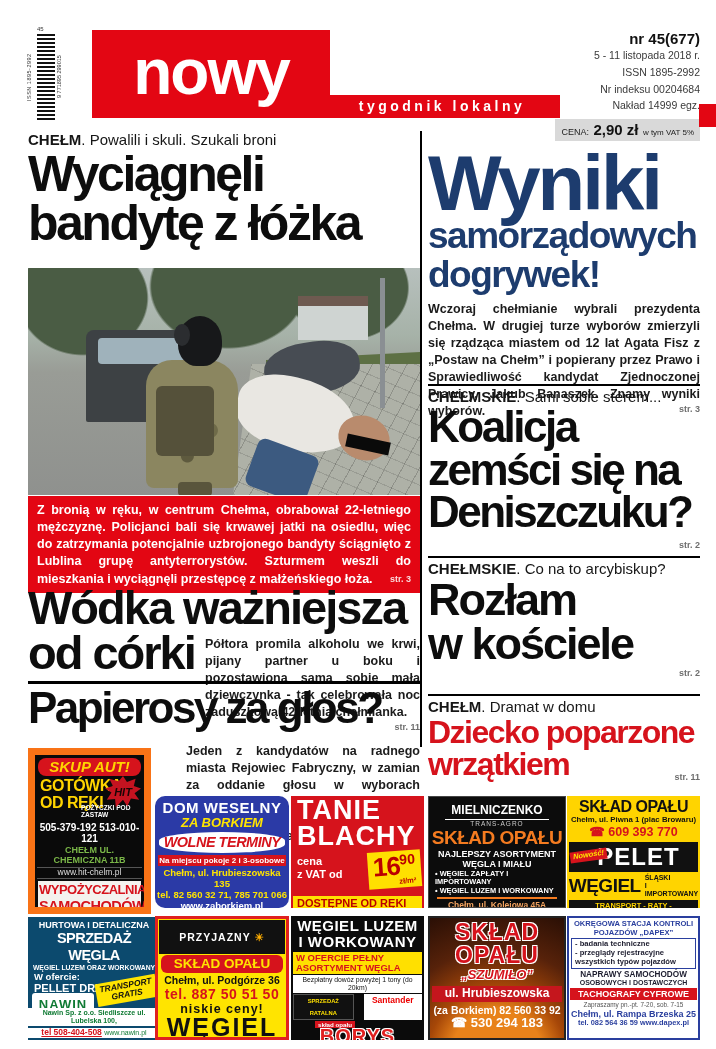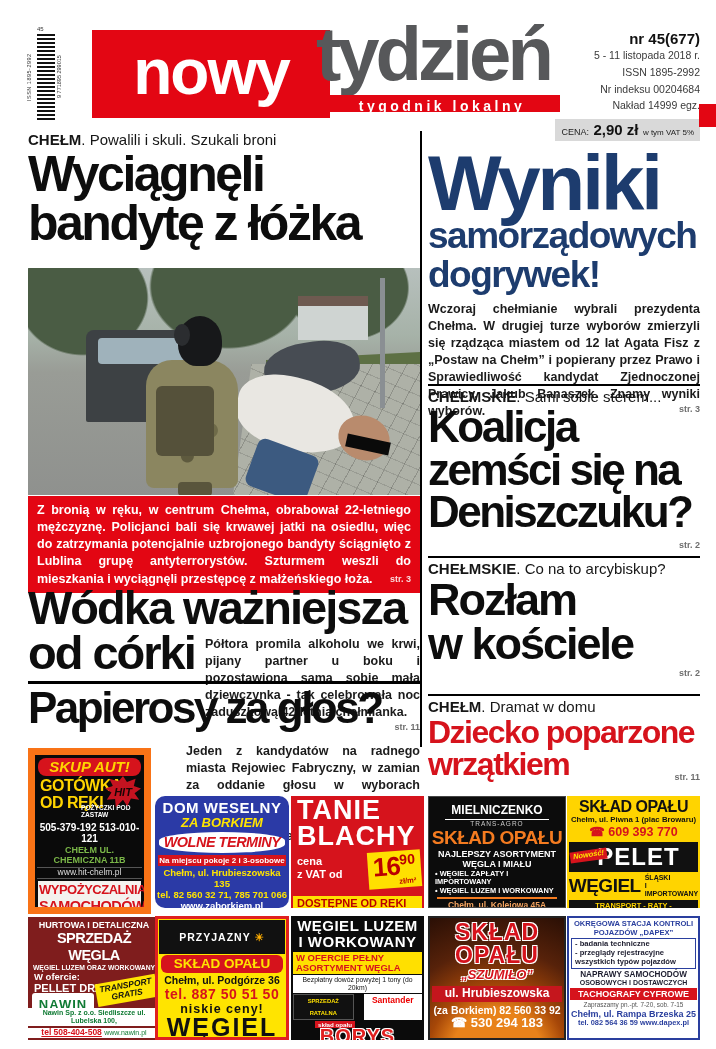--- a/index.html
+++ b/index.html
@@ -12,21 +12,21 @@
           writing-mode:vertical-rl;transform:rotate(180deg);text-align:center;letter-spacing:.5px;}
   .bc-bars{position:absolute;left:11px;top:6px;width:18px;height:86px;
            background:repeating-linear-gradient(180deg,#111 0 2px,#fff 2px 4px);}
   .bc-num{position:absolute;left:30px;top:6px;height:86px;width:8px;font-size:5.5px;color:#333;
           writing-mode:vertical-rl;transform:rotate(180deg);text-align:center;}
   .bc-ed{position:absolute;left:11px;top:-2px;font-size:6px;color:#333;}
   .logo-box{left:92px;top:30px;width:238px;height:88px;background:#e30613;text-align:center;}
   .logo-w1{color:#fff;font-weight:bold;font-size:64px;letter-spacing:-2px;line-height:84px;}
   .logo-w2{left:316px;top:16px;width:260px;font-weight:bold;font-size:76px;letter-spacing:-4px;
            color:#57585a;line-height:1;}
-  .logo-tag{left:324px;top:95px;width:236px;height:17px;background:#e30613;color:#fff;
+  .logo-tag{left:324px;top:95px;width:236px;height:23px;background:#e30613;color:#fff;
             font-weight:bold;font-size:14px;letter-spacing:3.5px;text-align:center;line-height:23px;}
   .iss{left:520px;top:30px;width:180px;text-align:right;}
   .iss-nr{font-size:15px;font-weight:bold;color:#111;}
   .iss-l{font-size:10.5px;color:#3a3a3a;line-height:1.6;}
   .price{margin-top:5px;display:inline-block;background:#d9d9d9;padding:2px 6px;}
   .price .pl{font-size:9px;color:#222;}
   .price .pv{font-size:15px;font-weight:bold;color:#111;}
   .price .pt{font-size:8px;color:#222;}
   .corner-red{left:699px;top:104px;width:17px;height:23px;background:#e30613;}
   
@@ -79,21 +79,21 @@
        clip-path:polygon(50% 0,61% 18%,85% 8%,80% 30%,100% 38%,82% 52%,95% 72%,72% 68%,62% 92%,50% 72%,30% 95%,28% 70%,5% 72%,18% 50%,0 38%,22% 30%,12% 8%,38% 16%);}
   .hit span{display:block;color:#1a0505;font-weight:bold;font-style:italic;font-size:11px;line-height:33px;}
   .skup-tel{color:#fff;font-weight:bold;font-size:10px;margin-top:3px;}
   .skup-adr{color:#7ab648;font-weight:bold;font-size:9px;}
   .skup-web{color:#ddd;font-size:8.5px;border-top:1px solid #555;border-bottom:1px solid #555;margin:2px 0;}
   .skup-box{background:#f4f2ee;margin:1px;padding:2px 1px;}
   .skup-w1{color:#d6131c;font-weight:bold;font-size:13px;letter-spacing:-0.5px;}
   .skup-w2{color:#d6131c;font-weight:bold;font-size:14.5px;letter-spacing:-0.5px;}
   .skup-w3{color:#e77817;font-size:9.5px;}
   
-  .ad-nawin{left:28px;top:917px;width:132px;height:123px;background:#7f1d1d;color:#fff;padding:3px 2px;}
+  .ad-nawin{left:28px;top:917px;width:132px;height:123px;background:#0c4a6e;color:#fff;padding:3px 2px;}
   .naw-h1{font-weight:bold;font-size:9px;}
   .naw-h2{font-weight:bold;font-size:14.5px;letter-spacing:-0.5px;}
   .naw-h3{font-weight:bold;font-size:6.8px;}
   .naw-h4{font-weight:bold;font-size:9.5px;text-align:left;padding-left:4px;}
   .naw-h5{font-weight:bold;font-size:11px;text-align:left;padding-left:4px;}
   .naw-badge{position:absolute;right:3px;top:62px;background:#ffe400;color:#111;font-weight:bold;
              font-style:italic;font-size:8.5px;padding:2px 4px;transform:rotate(-10deg);line-height:1.1;}
   .naw-logo{position:absolute;left:4px;top:76px;width:62px;height:24px;background:#fff;border-radius:3px;
             color:#0f7a33;font-weight:bold;font-size:13px;line-height:24px;letter-spacing:1px;}
   .naw-f1{position:absolute;left:0;bottom:14px;width:100%;background:#fff;color:#0f7a33;font-weight:bold;font-size:7px;padding:1px 0;}
@@ -196,21 +196,20 @@
   <div class="abs bc-wrap">
     <div class="bc-ed">45</div>
     <div class="bc-txt">ISSN 1895-2992</div>
     <div class="bc-bars"></div>
     <div class="bc-num">9 771895 299015</div>
   </div>
 
   <div class="abs logo-box">
     <div class="logo-w1">nowy</div>
   </div>
-  <div class="abs logo-w2">tydzień</div>
   <div class="abs logo-tag">tygodnik lokalny</div>
 
   <div class="abs iss">
     <div class="iss-nr">nr 45(677)</div>
     <div class="iss-l">5 - 11 listopada 2018 r.</div>
     <div class="iss-l">ISSN 1895-2992</div>
     <div class="iss-l">Nr indeksu 00204684</div>
     <div class="iss-l">Nakład 14999 egz.</div>
     <div class="price">
       <span class="pl">CENA:</span>

